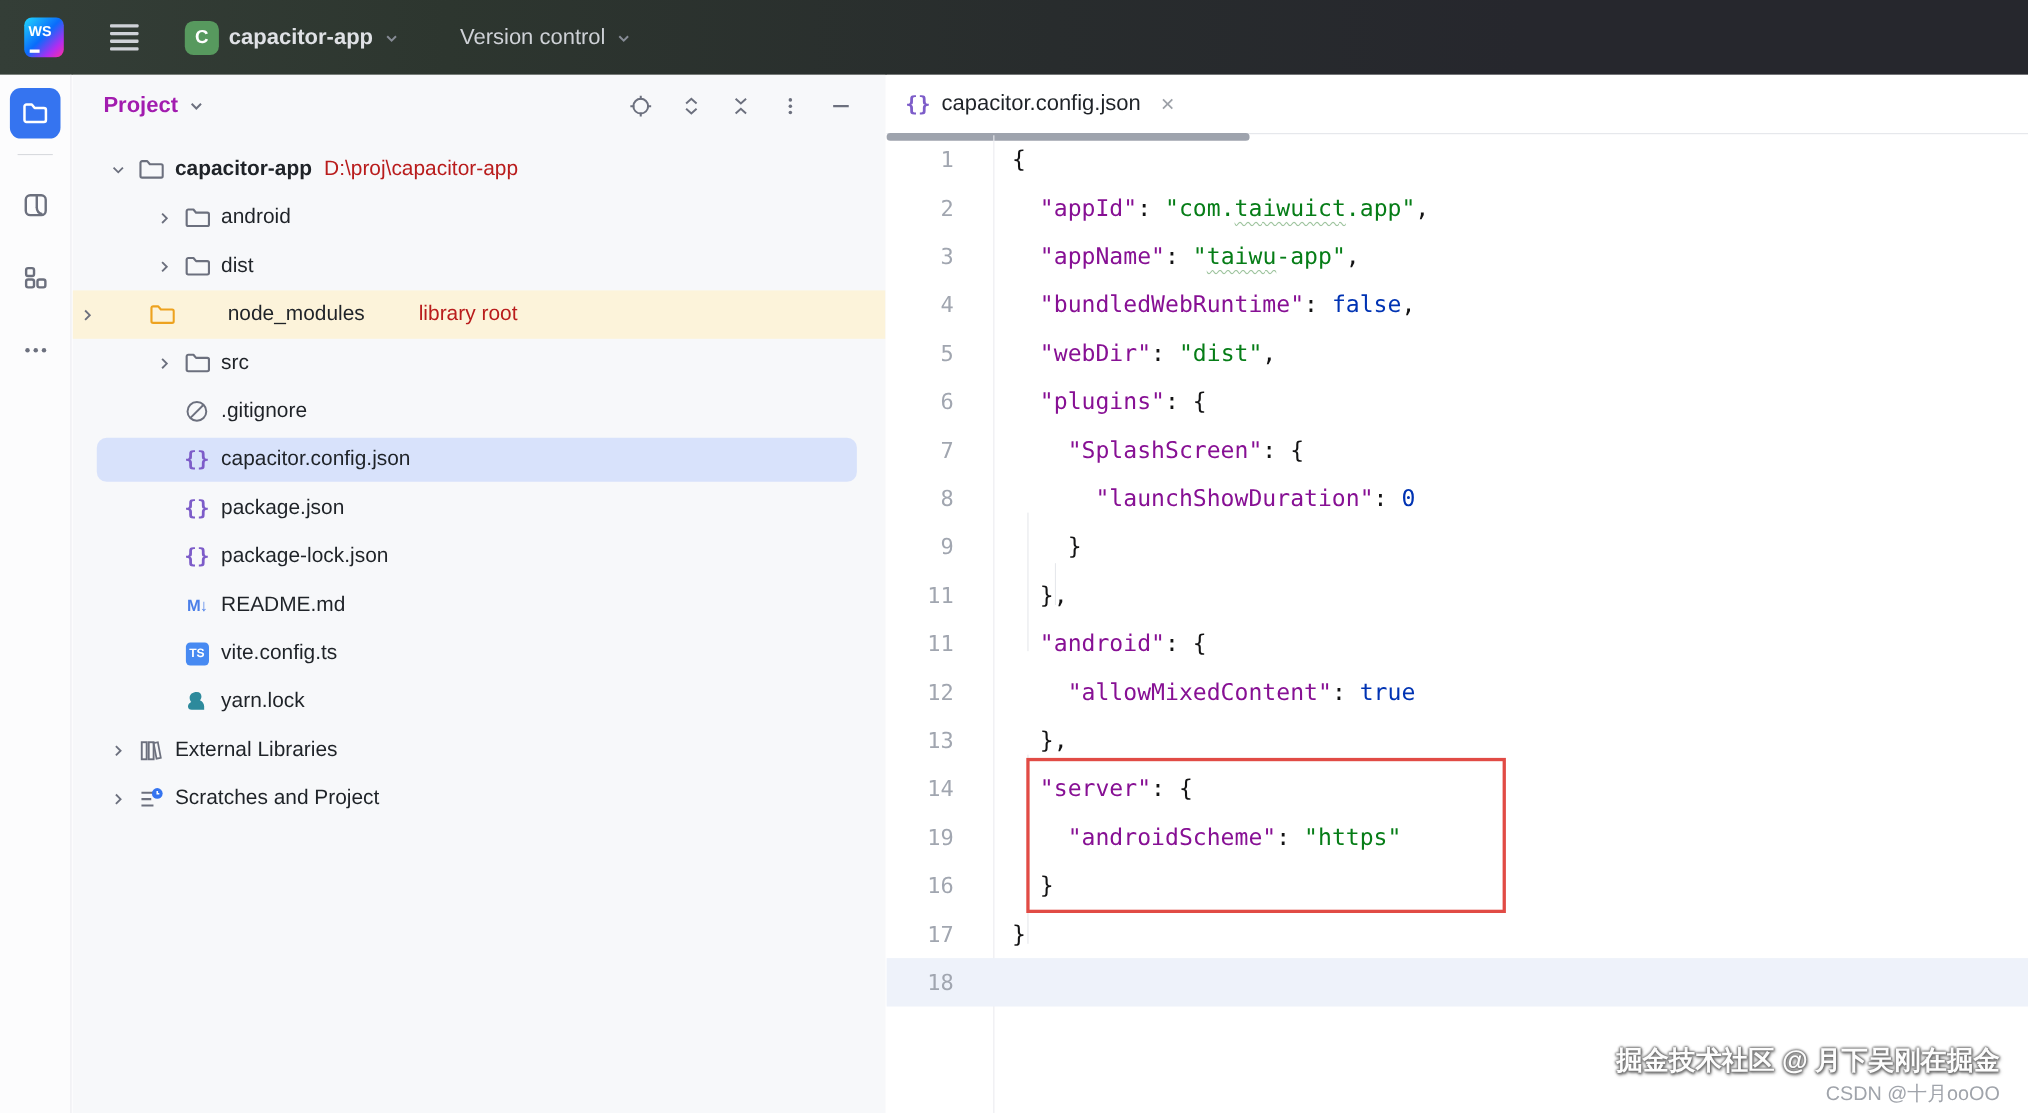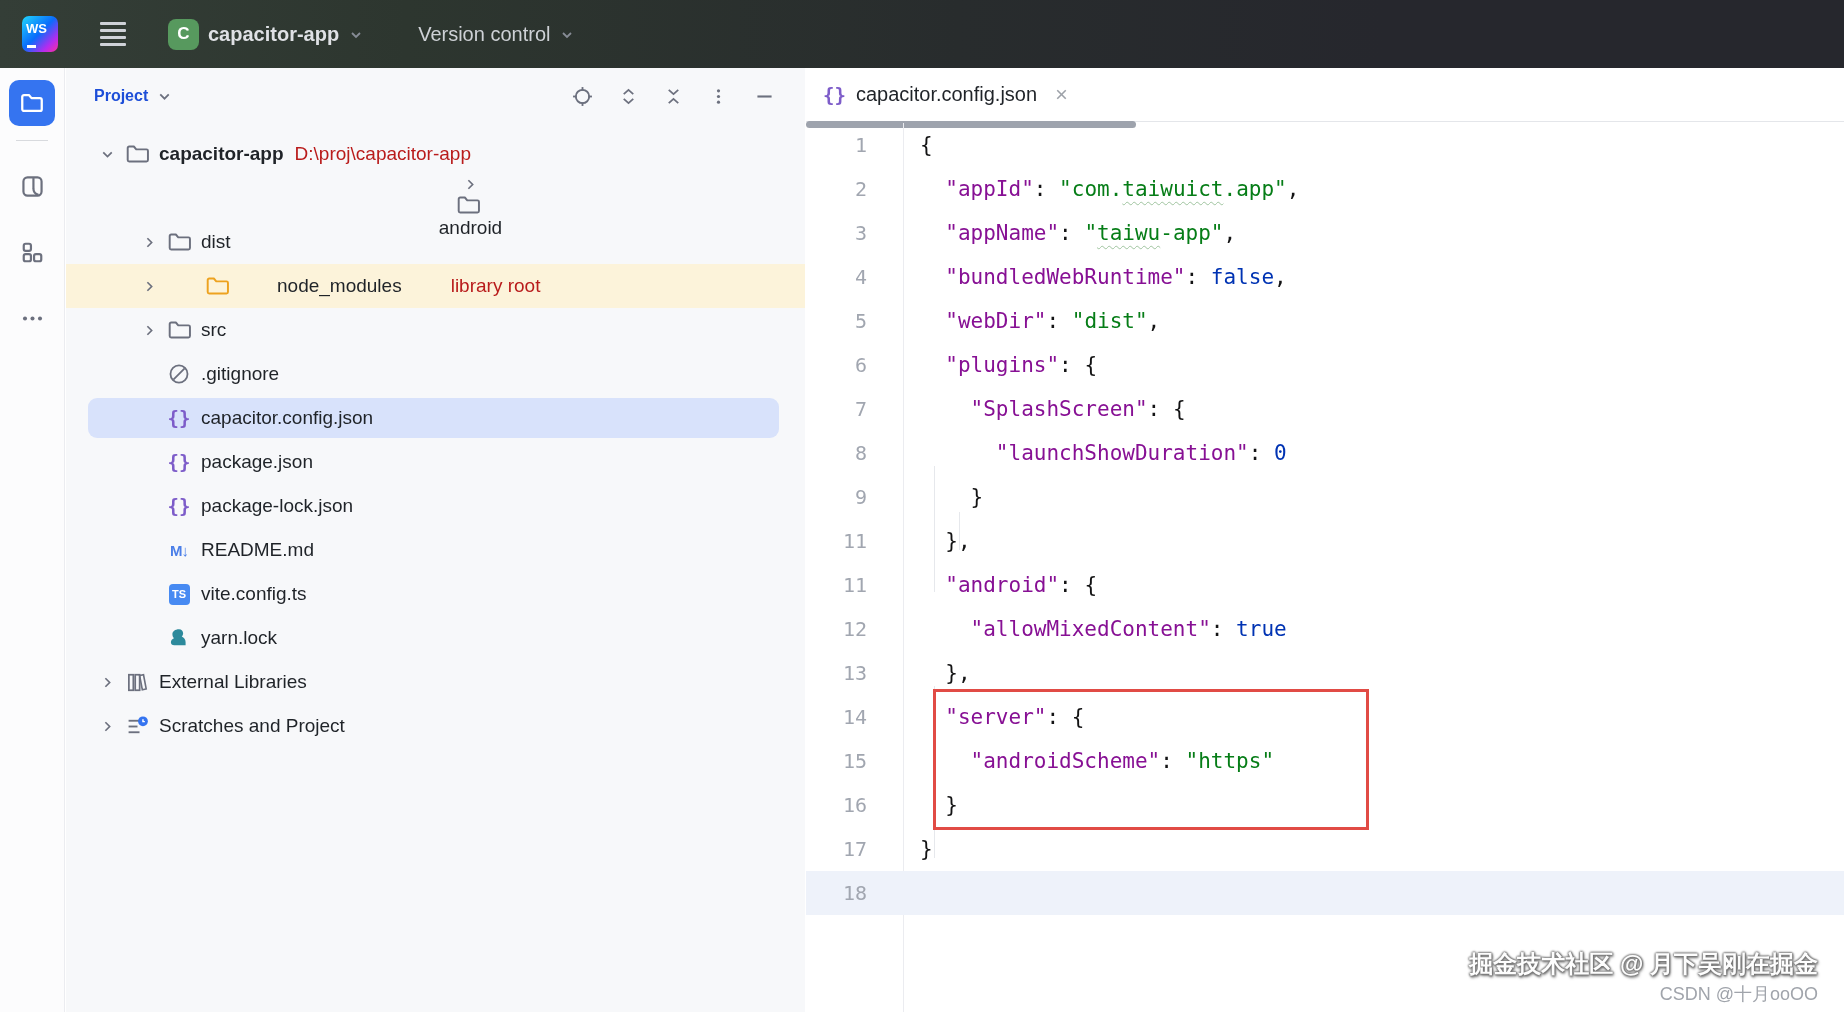--- a/index.html
+++ b/index.html
@@ -26,21 +26,21 @@
 
   
   .twbar { position:absolute; left:0; top:68px; width:65px; height:944px; background:#fcfcfd; border-right:1px solid #ebecf0; }
   .tw-icon { width:46px; height:46px; margin:0 auto; border-radius:10px; display:flex; align-items:center; justify-content:center; cursor:pointer; }
   .tw-icon.active { background:#3574f0; }
   .tw-sep { width:32px; height:1px; background:#d8dade; margin:14px auto 0; }
 
   
   .panel { position:absolute; left:66px; top:68px; width:739px; height:944px; background:#f7f8fa; overflow:hidden; }
   .panel-head { height:56px; display:flex; align-items:center; padding:0 30px 0 28px; }
-  .panel-title { font-size:16px; font-weight:600; color:#1d4ed8; margin-right:8px; }
+  .panel-title { font-size:20px; font-weight:600; color:#a21caf; margin-right:8px; }
   .panel-head .spacer { flex:1; }
   .ph-icon { margin-left:26px; cursor:pointer; display:flex; }
   .tree { margin-top:8px; }
   .trow { position:relative; height:44px; display:flex; align-items:center; font-size:19px; color:#1f2328; cursor:pointer; white-space:nowrap; }
   .trow.hl-library { background:#fcf3da; }
   .trow.hl-selected::before { content:""; position:absolute; left:22px; right:26px; top:2px; bottom:2px; background:#d8e2fb; border-radius:9px; }
   .trow > * { position:relative; }
   .chev-box { width:26px; display:flex; justify-content:center; flex:none; }
   .spc { width:26px; flex:none; }
   .t-icon { width:26px; margin-left:4px; margin-right:9px; display:flex; justify-content:center; align-items:center; flex:none; }
@@ -191,21 +191,21 @@
             </svg>
           </span>
           <span class="t-icon">
             <svg width="24" height="24" viewBox="0 0 16 16">
               <path d="M1.8 4c0-.55.45-1 1-1h3.1l1.6 1.9h6.8c.55 0 1 .45 1 1v6.1c0 .55-.45 1-1 1H2.8c-.55 0-1-.45-1-1V4z" fill="none" stroke="#6c707e" stroke-width="1.3" stroke-linejoin="round"></path>
             </svg>
           </span>
           <span class="t-label b">capacitor-app</span>
           <span class="t-extra">D:\proj\capacitor-app</span>
         </div>
-        <div class="trow" style="padding-left: 70px; flex-direction: column;">
+        <div class="trow" style="padding-left: 70px;">
           <span class="chev-box">
             <svg width="17" height="17" viewBox="0 0 16 16">
               <polyline points="6,4 10,8 6,12" fill="none" stroke="#6c707e" stroke-width="1.6"></polyline>
             </svg>
           </span>
           <span class="t-icon">
             <svg width="24" height="24" viewBox="0 0 16 16">
               <path d="M1.8 4c0-.55.45-1 1-1h3.1l1.6 1.9h6.8c.55 0 1 .45 1 1v6.1c0 .55-.45 1-1 1H2.8c-.55 0-1-.45-1-1V4z" fill="none" stroke="#6c707e" stroke-width="1.3" stroke-linejoin="round"></path>
             </svg>
           </span>
@@ -217,21 +217,21 @@
               <polyline points="6,4 10,8 6,12" fill="none" stroke="#6c707e" stroke-width="1.6"></polyline>
             </svg>
           </span>
           <span class="t-icon">
             <svg width="24" height="24" viewBox="0 0 16 16">
               <path d="M1.8 4c0-.55.45-1 1-1h3.1l1.6 1.9h6.8c.55 0 1 .45 1 1v6.1c0 .55-.45 1-1 1H2.8c-.55 0-1-.45-1-1V4z" fill="none" stroke="#6c707e" stroke-width="1.3" stroke-linejoin="round"></path>
             </svg>
           </span>
           <span class="t-label">dist</span>
         </div>
-        <div class="trow hl-library" style="padding-left: 70px; gap: 38px;">
+        <div class="trow hl-library" style=" gap: 38px;">
           <span class="chev-box">
             <svg width="17" height="17" viewBox="0 0 16 16">
               <polyline points="6,4 10,8 6,12" fill="none" stroke="#6c707e" stroke-width="1.6"></polyline>
             </svg>
           </span>
           <span class="t-icon">
             <svg width="24" height="24" viewBox="0 0 16 16">
               <path d="M1.8 4c0-.55.45-1 1-1h3.1l1.6 1.9h6.8c.55 0 1 .45 1 1v6.1c0 .55-.45 1-1 1H2.8c-.55 0-1-.45-1-1V4z" fill="none" stroke="#eda21f" stroke-width="1.3" stroke-linejoin="round"></path>
             </svg>
           </span>
@@ -410,21 +410,21 @@
         </div>
         <div class="crow">
           <span class="ln">13</span>
           <span class="ctext"><span class="tok plain">  },</span></span>
         </div>
         <div class="crow">
           <span class="ln">14</span>
           <span class="ctext"><span class="tok plain">  </span><span class="tok key">"server"</span><span class="tok plain">: {</span></span>
         </div>
         <div class="crow">
-          <span class="ln">15</span>
+          <span class="ln">19</span>
           <span class="ctext"><span class="tok plain">    </span><span class="tok key">"androidScheme"</span><span class="tok plain">: </span><span class="tok str">"https"</span></span>
         </div>
         <div class="crow">
           <span class="ln">16</span>
           <span class="ctext"><span class="tok plain">  }</span></span>
         </div>
         <div class="crow">
           <span class="ln">17</span>
           <span class="ctext"><span class="tok plain">}</span></span>
         </div>

